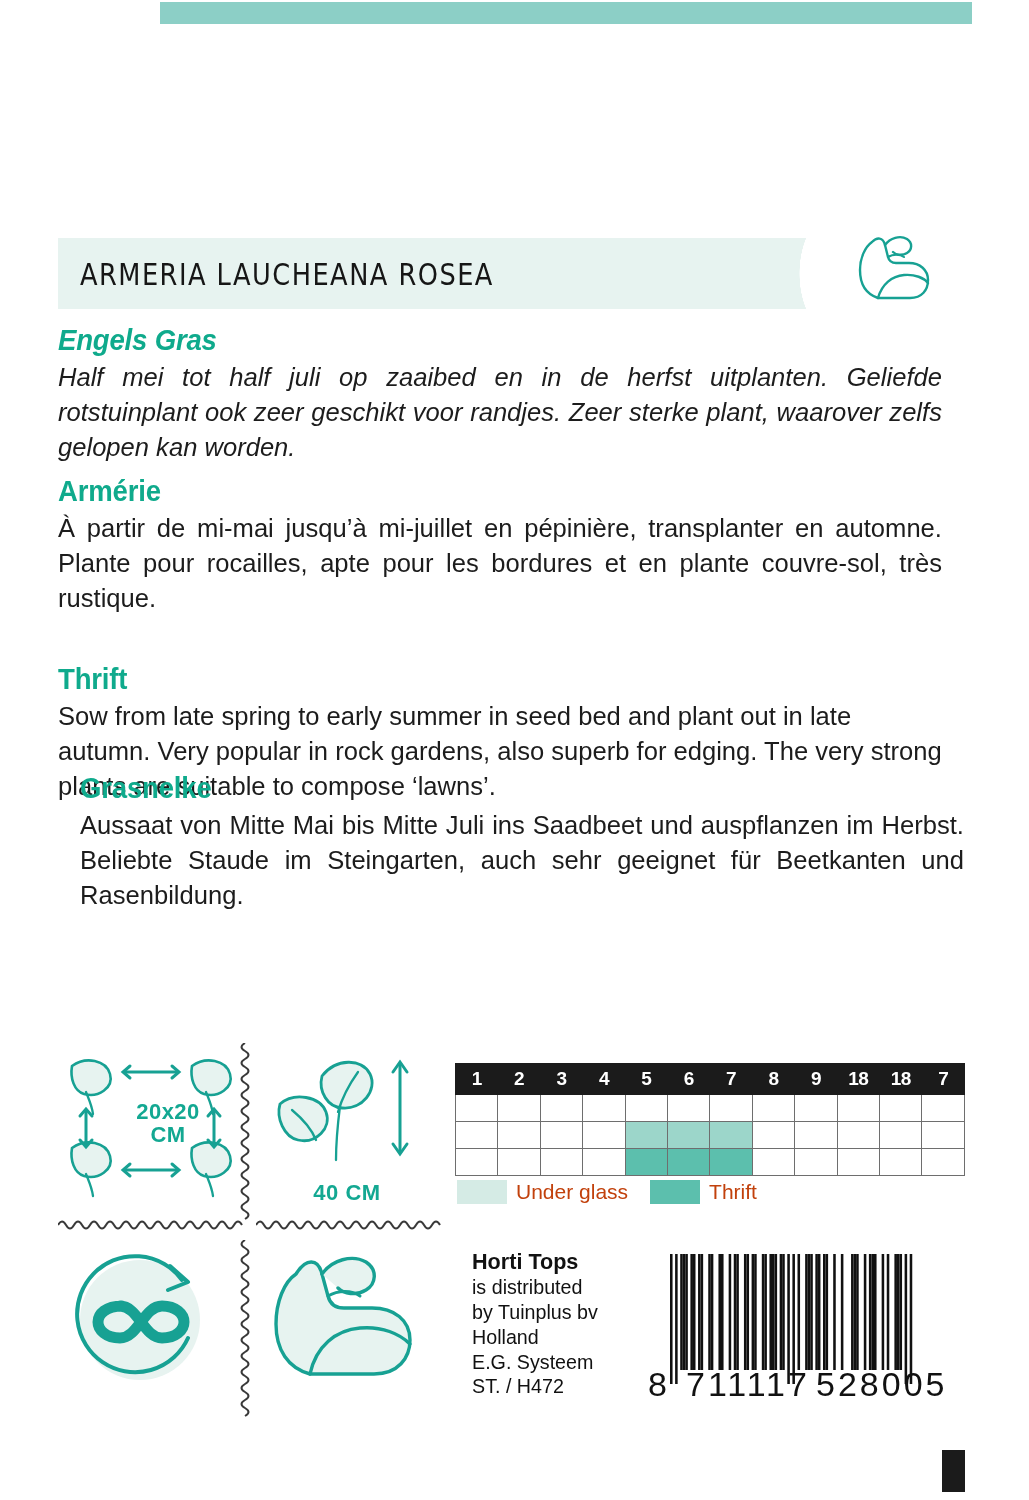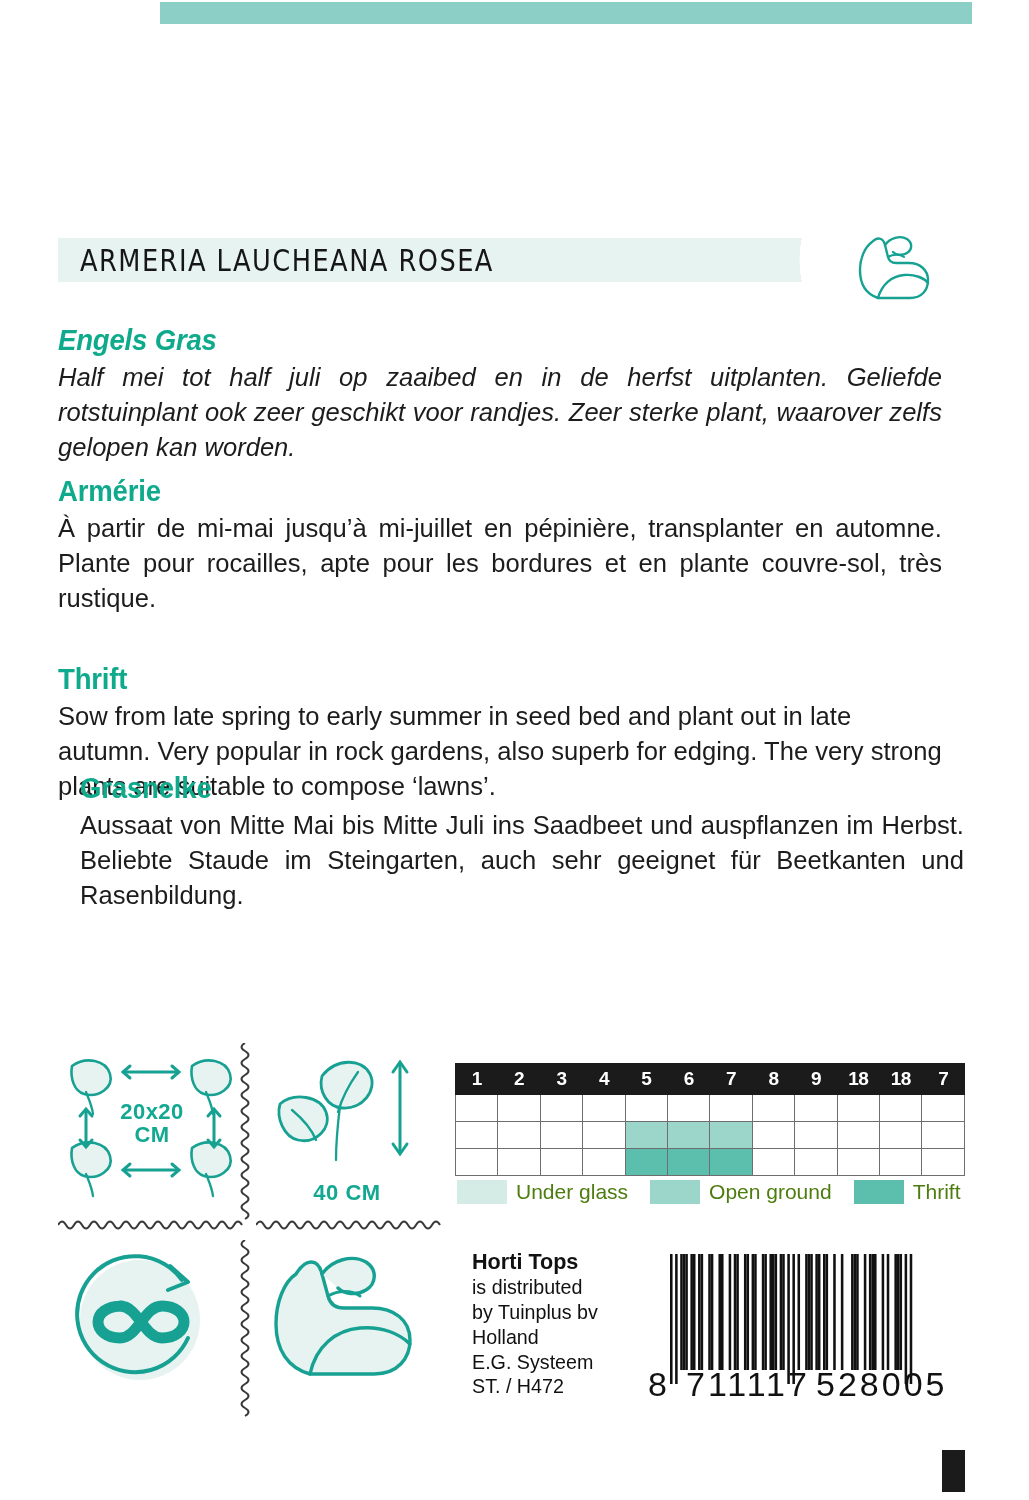--- a/index.html
+++ b/index.html
@@ -24,21 +24,21 @@
     height: 22px;
     background: #8ccfc6;
   }
 
   
   .title-banner {
     position: absolute;
     left: 58px;
     top: 238px;
     width: 775px;
-    height: 44px;
+    height: 71px;
     text-decoration: underline;
   }
   .title-banner-bg {
     position: absolute;
     inset: 0;
     background: #e7f3f0;
     -webkit-mask-image: radial-gradient(ellipse 34px 60px at 100% 50%, transparent 98%, #000 99%);
     mask-image: radial-gradient(ellipse 34px 60px at 100% 50%, transparent 98%, #000 99%);
   }
   .title-text {
@@ -152,21 +152,21 @@
   td.fill-flower { background: #5cbfad; }
 
   .legend {
     position: absolute;
     left: 457px;
     top: 1180px;
     width: 520px;
     display: flex;
     align-items: flex-end;
     font-size: 21px;
-    color: #4d7c0f;
+    color: #c2410c;
   }
   .legend-item { display: flex; align-items: center; }
   .legend-swatch {
     width: 50px;
     height: 24px;
     margin-right: 9px;
   }
   .legend-item + .legend-item { margin-left: 22px; }
   .sw-glass  { background: #d5ebe5; }
   .sw-open   { background: #9cd6ca; }
@@ -260,21 +260,21 @@
       <path d="M68 116 L61 122 L68 128"></path>
       <path d="M110 116 L117 122 L110 128"></path>
     <path d="M24 62 V98"></path>
       <path d="M18 68 L24 61 L30 68"></path>
       <path d="M18 92 L24 99 L30 92"></path>
     <path d="M152 62 V98"></path>
       <path d="M146 68 L152 61 L158 68"></path>
       <path d="M146 92 L152 99 L158 92"></path>
   </g>
 </svg>
-<div class="cm-label" style="left:112px; top:1100px; width:80px; line-height:1.05;">
+<div class="cm-label" style="left:128px; top:1100px; width:80px; line-height:1.05;">
   <span>20x20</span><br>
   <span>CM</span>
 </div>
 
 <svg class="icon-cell" id="cell-height" viewBox="0 0 178 152">
   <g fill="#e7f3f0" stroke="#17a193" stroke-width="2.8" stroke-linejoin="round">
     <path d="M64 28 C78 10, 104 10, 112 26 C120 42, 104 62, 84 60 C70 59, 60 44, 64 28 Z"></path>
     <path d="M22 56 C36 44, 62 48, 68 64 C74 80, 58 96, 40 92 C26 89, 18 70, 22 56 Z"></path>
   </g>
   <g fill="none" stroke="#17a193" stroke-width="2.3" stroke-linecap="round">
@@ -375,24 +375,20 @@
         <td></td>
         <td></td>
       </tr>
     </tbody>
 </table>
 
 <div class="legend">
     <div class="legend-item">
       <span class="legend-swatch sw-glass" style="background: rgb(213, 235, 229);"></span>
       <span>Under glass</span>
-    </div>
-    <div class="legend-item">
-      <span class="legend-swatch sw-open" style="background: rgb(156, 214, 202);"></span>
-      <span>Open ground</span>
     </div>
     <div class="legend-item">
       <span class="legend-swatch sw-flower" style="background: rgb(92, 191, 173);"></span>
       <span>Thrift</span>
     </div>
   </div>
 
 <div class="footer-text">
   <div class="footer-brand">Horti Tops</div>
   <div>is distributed</div>

